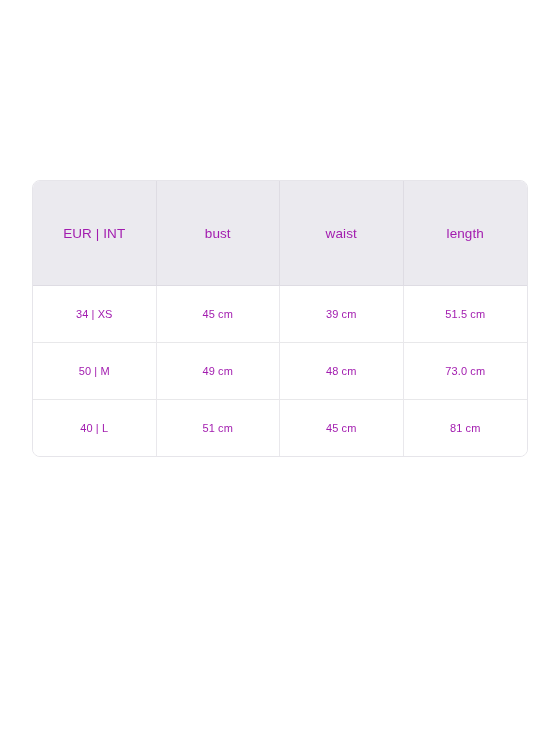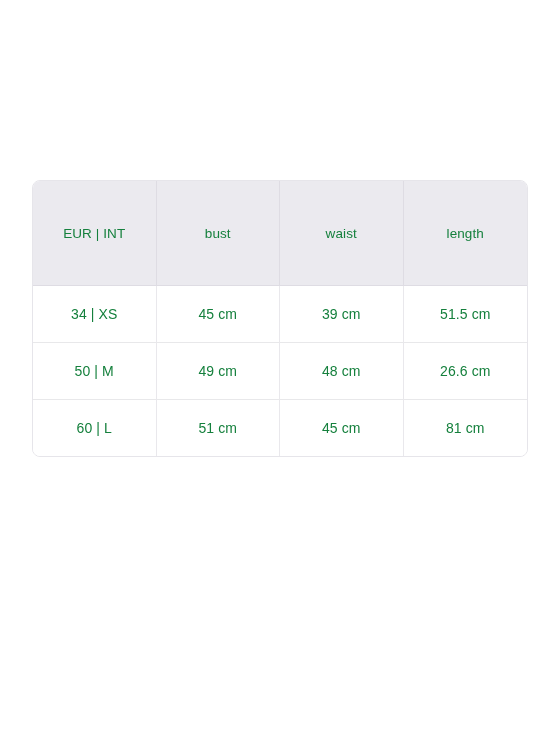--- a/index.html
+++ b/index.html
@@ -36,41 +36,41 @@
     border: 1px solid #e6e5ea;
     border-radius: 8px;
     overflow: hidden;
     background: #ffffff;
   }
 
   table.size-chart th,
   table.size-chart td {
     text-align: center;
     vertical-align: middle;
-    color: #15803d;
+    color: #a21caf;
     font-weight: 400;
     padding: 0;
     margin: 16px;
   }
 
   table.size-chart thead th {
     background: #ebeaef;
     height: 104px;
     font-size: 13.5px;
     letter-spacing: 0.1px;
     border-right: 1px solid #dedce3;
     border-bottom: 1px solid #dedce3;
   }
   table.size-chart thead th:last-child {
     border-right: none;
   }
 
   table.size-chart tbody td {
     height: 56px;
-    font-size: 14px;
+    font-size: 11px;
     letter-spacing: 0.1px;
     background: #ffffff;
     border-right: 1px solid #e9e8ec;
     border-bottom: 1px solid #e8e8ea;
   }
   table.size-chart tbody td:last-child {
     border-right: none;
   }
   table.size-chart tbody tr:last-child td {
     border-bottom: none;
@@ -95,24 +95,24 @@
         <tr>
           <td>34 | XS</td>
           <td>45 cm</td>
           <td>39 cm</td>
           <td>51.5 cm</td>
         </tr>
         <tr>
           <td>50 | M</td>
           <td>49 cm</td>
           <td>48 cm</td>
-          <td>26.6 cm</td>
+          <td>73.0 cm</td>
         </tr>
         <tr>
-          <td>60 | L</td>
+          <td>40 | L</td>
           <td>51 cm</td>
           <td>45 cm</td>
           <td>81 cm</td>
         </tr>
       </tbody>
     </table>
   </div>
 
 </div>
 

